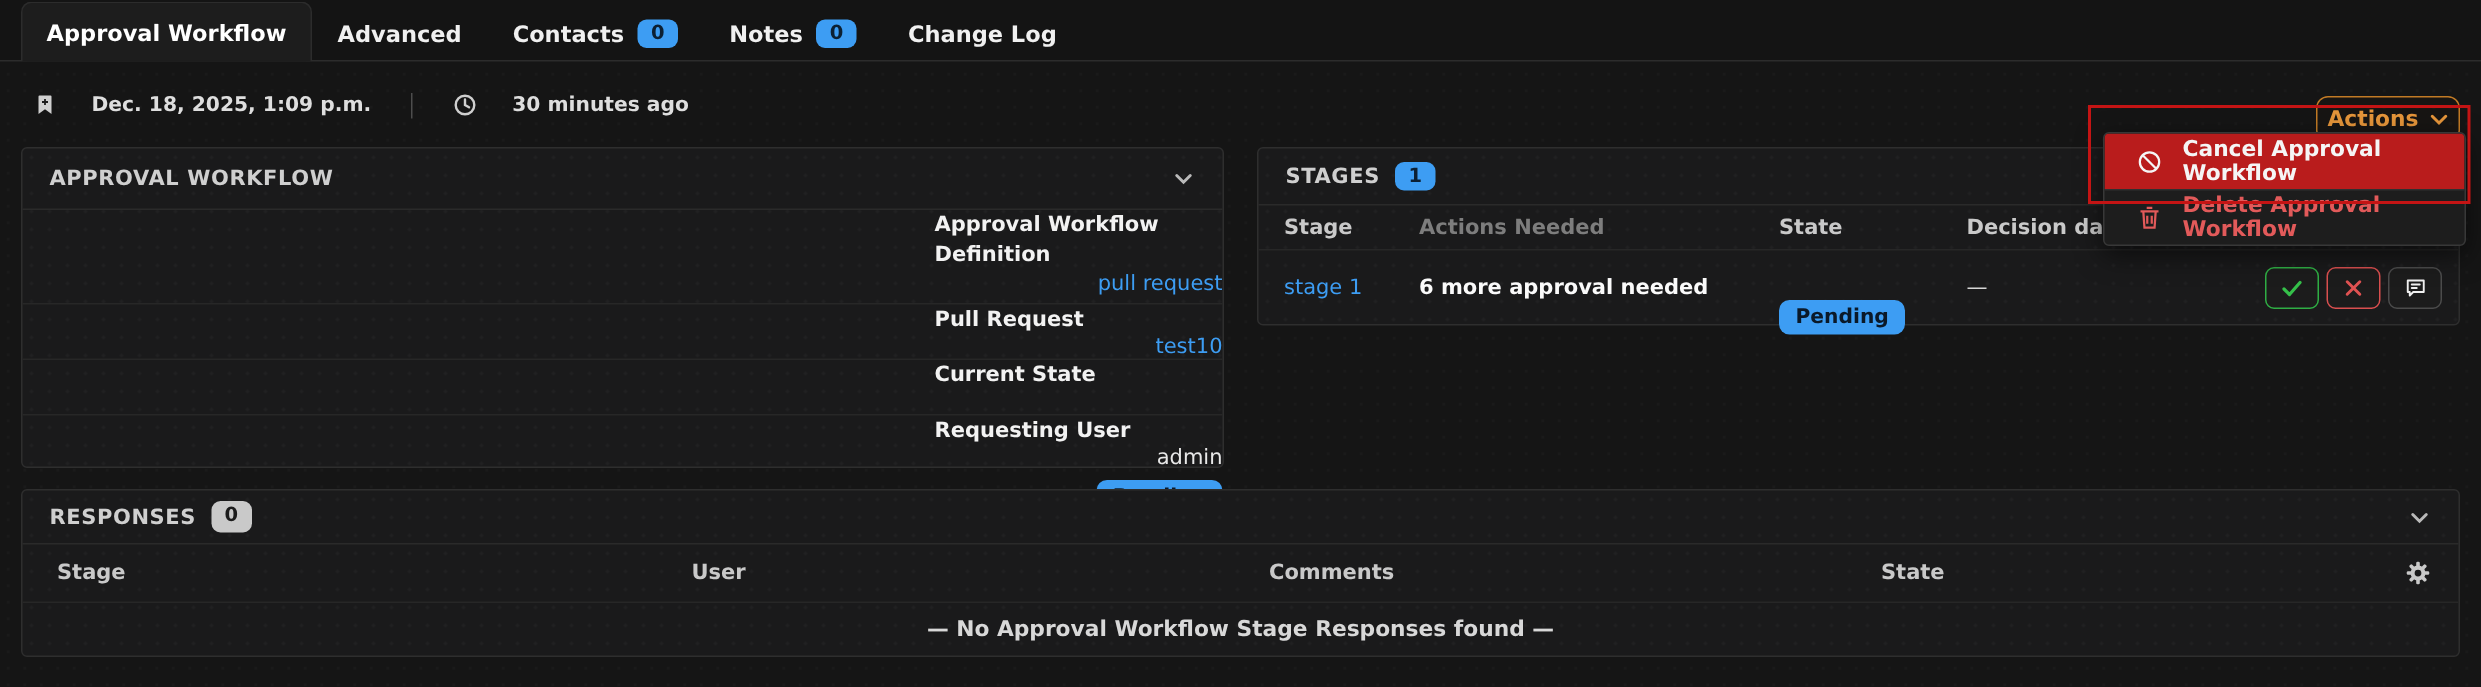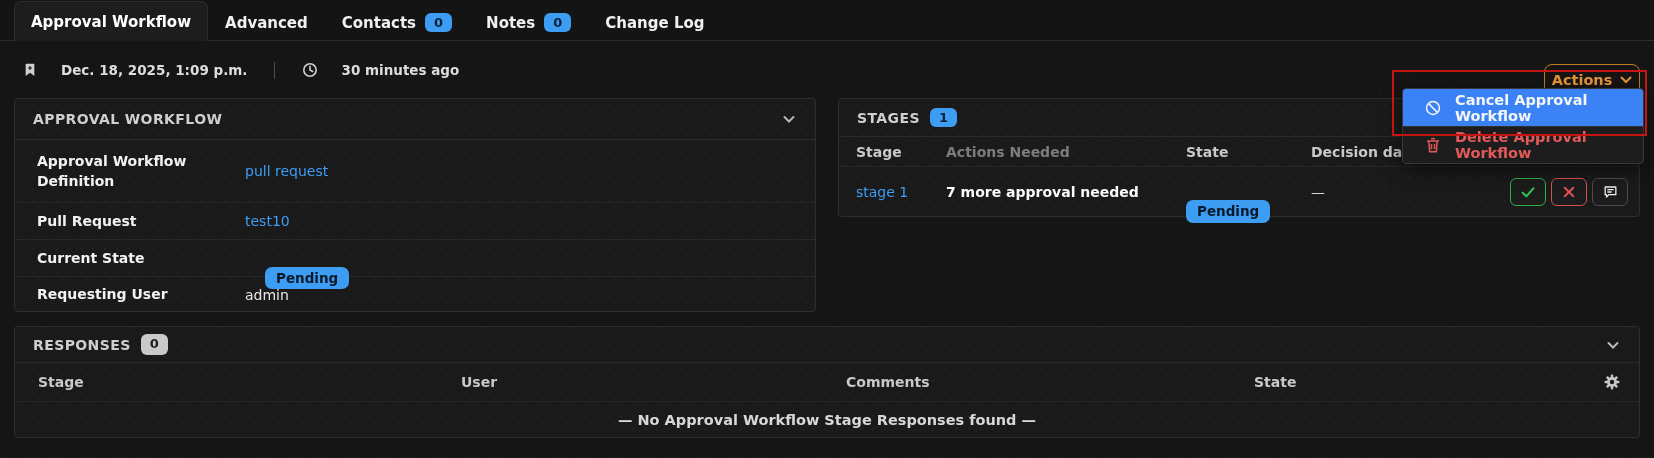--- a/index.html
+++ b/index.html
@@ -52,21 +52,21 @@
   }
   .dropdown {
     position:absolute; left:1402px; top:88px; width:242px; z-index:20;
     background:#1d1d1d; border:1px solid #383838; border-radius:4px;
     box-shadow:0 6px 18px rgba(0,0,0,0.55); overflow:hidden;
   }
   .dropdown-item {
     height:37px; display:flex; align-items:center; gap:13px;
     padding:0 12px 0 21px; font-size:14.5px; font-weight:600; cursor:pointer;
   }
-  .dropdown-item.cancel { color:#f5f5f5; background:#3b82f6; }
+  .dropdown-item.cancel { color:#f5f5f5; background:#b91c1c; }
   .dropdown-item.delete { color:#e25a5a; border-top:1px solid #303030; }
   .icon18 { width:18px; height:18px; display:block; flex:none; }
 
   
   .annotation-rect {
     position:absolute; left:1392px; top:70px; width:255px; height:66px;
     border:2px solid #c41414; z-index:30; pointer-events:none;
   }
 
   
@@ -80,22 +80,23 @@
     font-weight:700; font-size:14px; letter-spacing:0.4px; color:#cfcfcf;
     border-bottom:1px solid #2a2a2a;
   }
   .panel-header .spacer { flex:1; }
   .chev { width:16px; height:16px; display:block; cursor:pointer; }
 
   
   #workflow-panel { left:14px; top:98px; width:802px; height:214px; }
   #workflow-panel .panel-header { height:41px; }
   .field-row {
-    display:flex; align-items:center; padding:0 0 0 22px;
+    display:flex; align-items:flex-end; padding:0 0 0 22px;
     border-bottom:1px solid #272727;
+    flex-direction:column;
   }
   .field-row:last-child { border-bottom:none; }
   .field-label { width:192px; font-weight:700; color:#f2f2f2; line-height:1.45; flex:none; }
   .field-value { padding-left:16px; }
   .link { color:#3d9df3; cursor:pointer; text-decoration:none; }
   .badge-blue {
     display:inline-block; background:#3d9df3; color:#0a1929; font-weight:700;
     font-size:13.5px; padding:3px 11px; border-radius:7px; line-height:1.25;margin-top:40px;
   }
   .badge-gray {
@@ -240,21 +241,21 @@
       <span class="spacer"></span>
     </div>
     <div class="stages-colrow">
       <span class="col-stage">Stage</span>
       <span class="col-needed">Actions Needed</span>
       <span class="col-state">State</span>
       <span class="col-date">Decision date</span>
     </div>
     <div class="stages-datarow">
       <span class="col-stage"><a class="link">stage 1</a></span>
-      <span class="col-needed">7 more approval needed</span>
+      <span class="col-needed">6 more approval needed</span>
       <span class="col-state"><span class="badge-blue">Pending</span></span>
       <span class="col-date">—</span>
       <span class="row-actions">
         <span class="mini-btn approve">
           <svg width="16" height="14" viewBox="0 0 24 20" fill="none" stroke="#35c04a" stroke-width="3.2" stroke-linecap="round" stroke-linejoin="round">
             <path d="M4 11l5.5 5.5L20 4.5"></path>
           </svg>
         </span>
         <span class="mini-btn reject">
           <svg width="14" height="14" viewBox="0 0 20 20" fill="none" stroke="#e05252" stroke-width="2.8" stroke-linecap="round">

